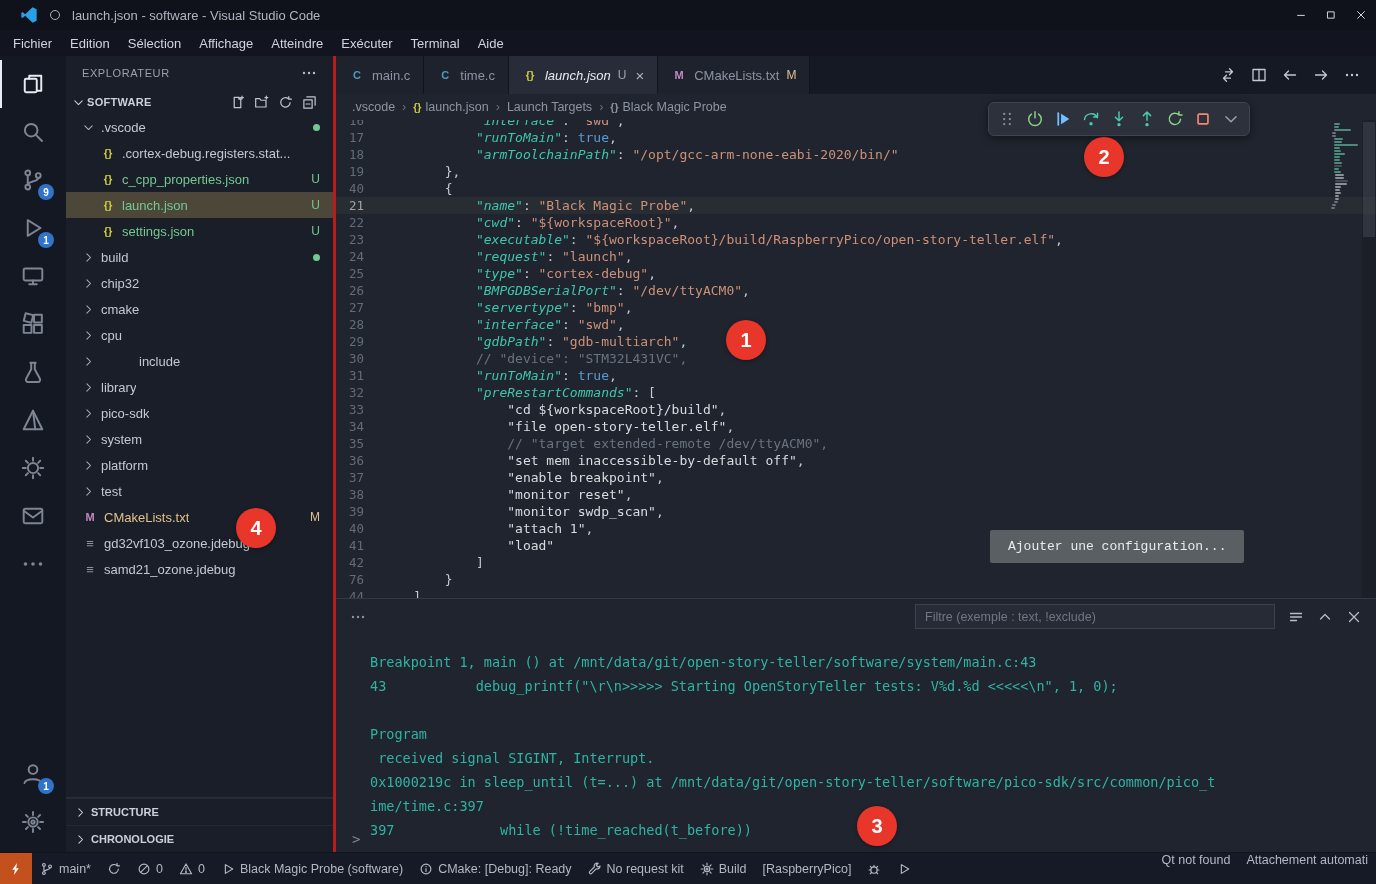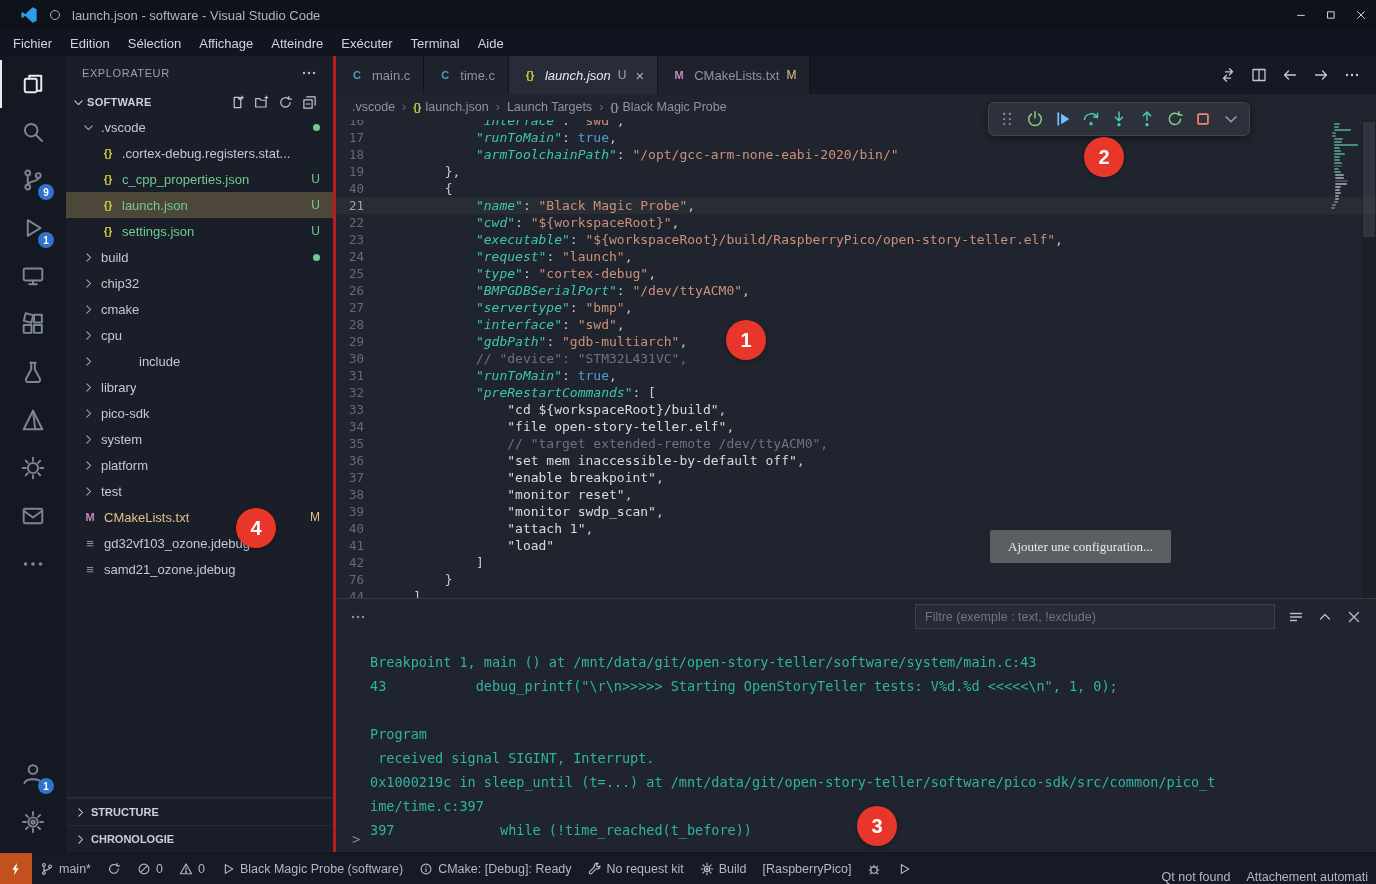--- a/index.html
+++ b/index.html
@@ -90,41 +90,41 @@
   .minimap{position:absolute;top:3px;right:16px;width:30px}
   .mbar{height:2px;margin-bottom:1px;border-radius:1px}
   .vscroll{position:absolute;top:0;right:0;width:14px;height:100%;background:rgba(0,0,0,.12)}
   .vthumb{position:absolute;top:2px;right:1px;width:12px;height:115px;background:rgba(140,150,165,.18)}
 
   
   .dbg{position:absolute;top:46px;left:652px;height:34px;display:flex;align-items:center;gap:4px;padding:0 6px;background:#2c313c;border:1px solid #3e4450;border-radius:6px;box-shadow:0 2px 8px rgba(0,0,0,.45);z-index:6}
   .dbtn{width:24px;height:24px;display:flex;align-items:center;justify-content:center}
   .dbtn svg{width:18px;height:18px}
 
-  .addcfg{position:absolute;top:474px;left:654px;height:33px;padding:0 18px;background:#5a5f63;color:#e9ebed;font-size:13px;border:none;border-radius:2px;z-index:5;font-family:Liberation Serif, serif}
+  .addcfg{position:absolute;top:474px;left:654px;height:33px;padding:0 18px;background:#5a5f63;color:#e9ebed;font-size:13px;border:none;border-radius:2px;z-index:5;font-family:Liberation Mono, monospace}
 
   
   .panel{height:254px;border-top:1px solid #333945;background:#1f242e;position:relative}
   .panel-header{height:35px;display:flex;align-items:center;padding:0 14px}
   .ptabs{display:flex;height:100%}
   .ptab{margin-right:24px;font-size:11px;letter-spacing:.5px;color:#8d94a2;height:100%;display:flex;align-items:center;border-bottom:1px solid transparent}
   .ptab.active{color:#e9ebf2;border-bottom-color:#e9ebf2}
   .pmore{color:#8d94a2}
   .pspacer{flex:1}
   .pfilter{width:360px;height:25px;background:#262b36;border:1px solid #3a4150;color:#c3c8d2;font-size:12.5px;padding:0 9px;font-family:"Liberation Sans",sans-serif}
   .pfilter::placeholder{color:#6f7684}
   .picon{margin-left:13px;color:#b7bdc9}
   .console{padding:16px 0 0 14px}
   .cline{min-height:24px;line-height:24px;font-family:"DejaVu Sans Mono",monospace;font-size:13.5px;color:#2fb4a4;white-space:pre;padding-left:20px}
   .cprompt{position:absolute;left:16px;bottom:5px;color:#7f8795;font-family:"DejaVu Sans Mono",monospace;font-size:14px}
 
   
   .statusbar{height:32px;background:#151a26;display:flex;align-items:stretch;font-size:12.5px;color:#b2b8c4;border-top:1px solid #10141c}
   .st-left{display:flex;align-items:stretch;flex:1;min-width:0}
-  .st-right{margin-left:auto;display:flex;align-items:flex-end;flex:none}
+  .st-right{margin-left:auto;display:flex;align-items:flex-start;flex:none}
   .st-item{display:flex;align-items:center;gap:5px;padding:0 8px;white-space:nowrap}
   .st-item.accent{background:#c3511d;color:#fff;padding:0 9px}
   .st-item .icn svg{width:14px;height:14px}
 
   
   .ann{position:absolute;width:40px;height:40px;border-radius:50%;background:#e8362b;color:#fff;display:flex;align-items:center;justify-content:center;font-size:20px;font-weight:bold;transform:translate(-50%,-50%);z-index:50;box-shadow:0 1px 4px rgba(0,0,0,.35)}
 </style>
 </head>
 <body>
 

